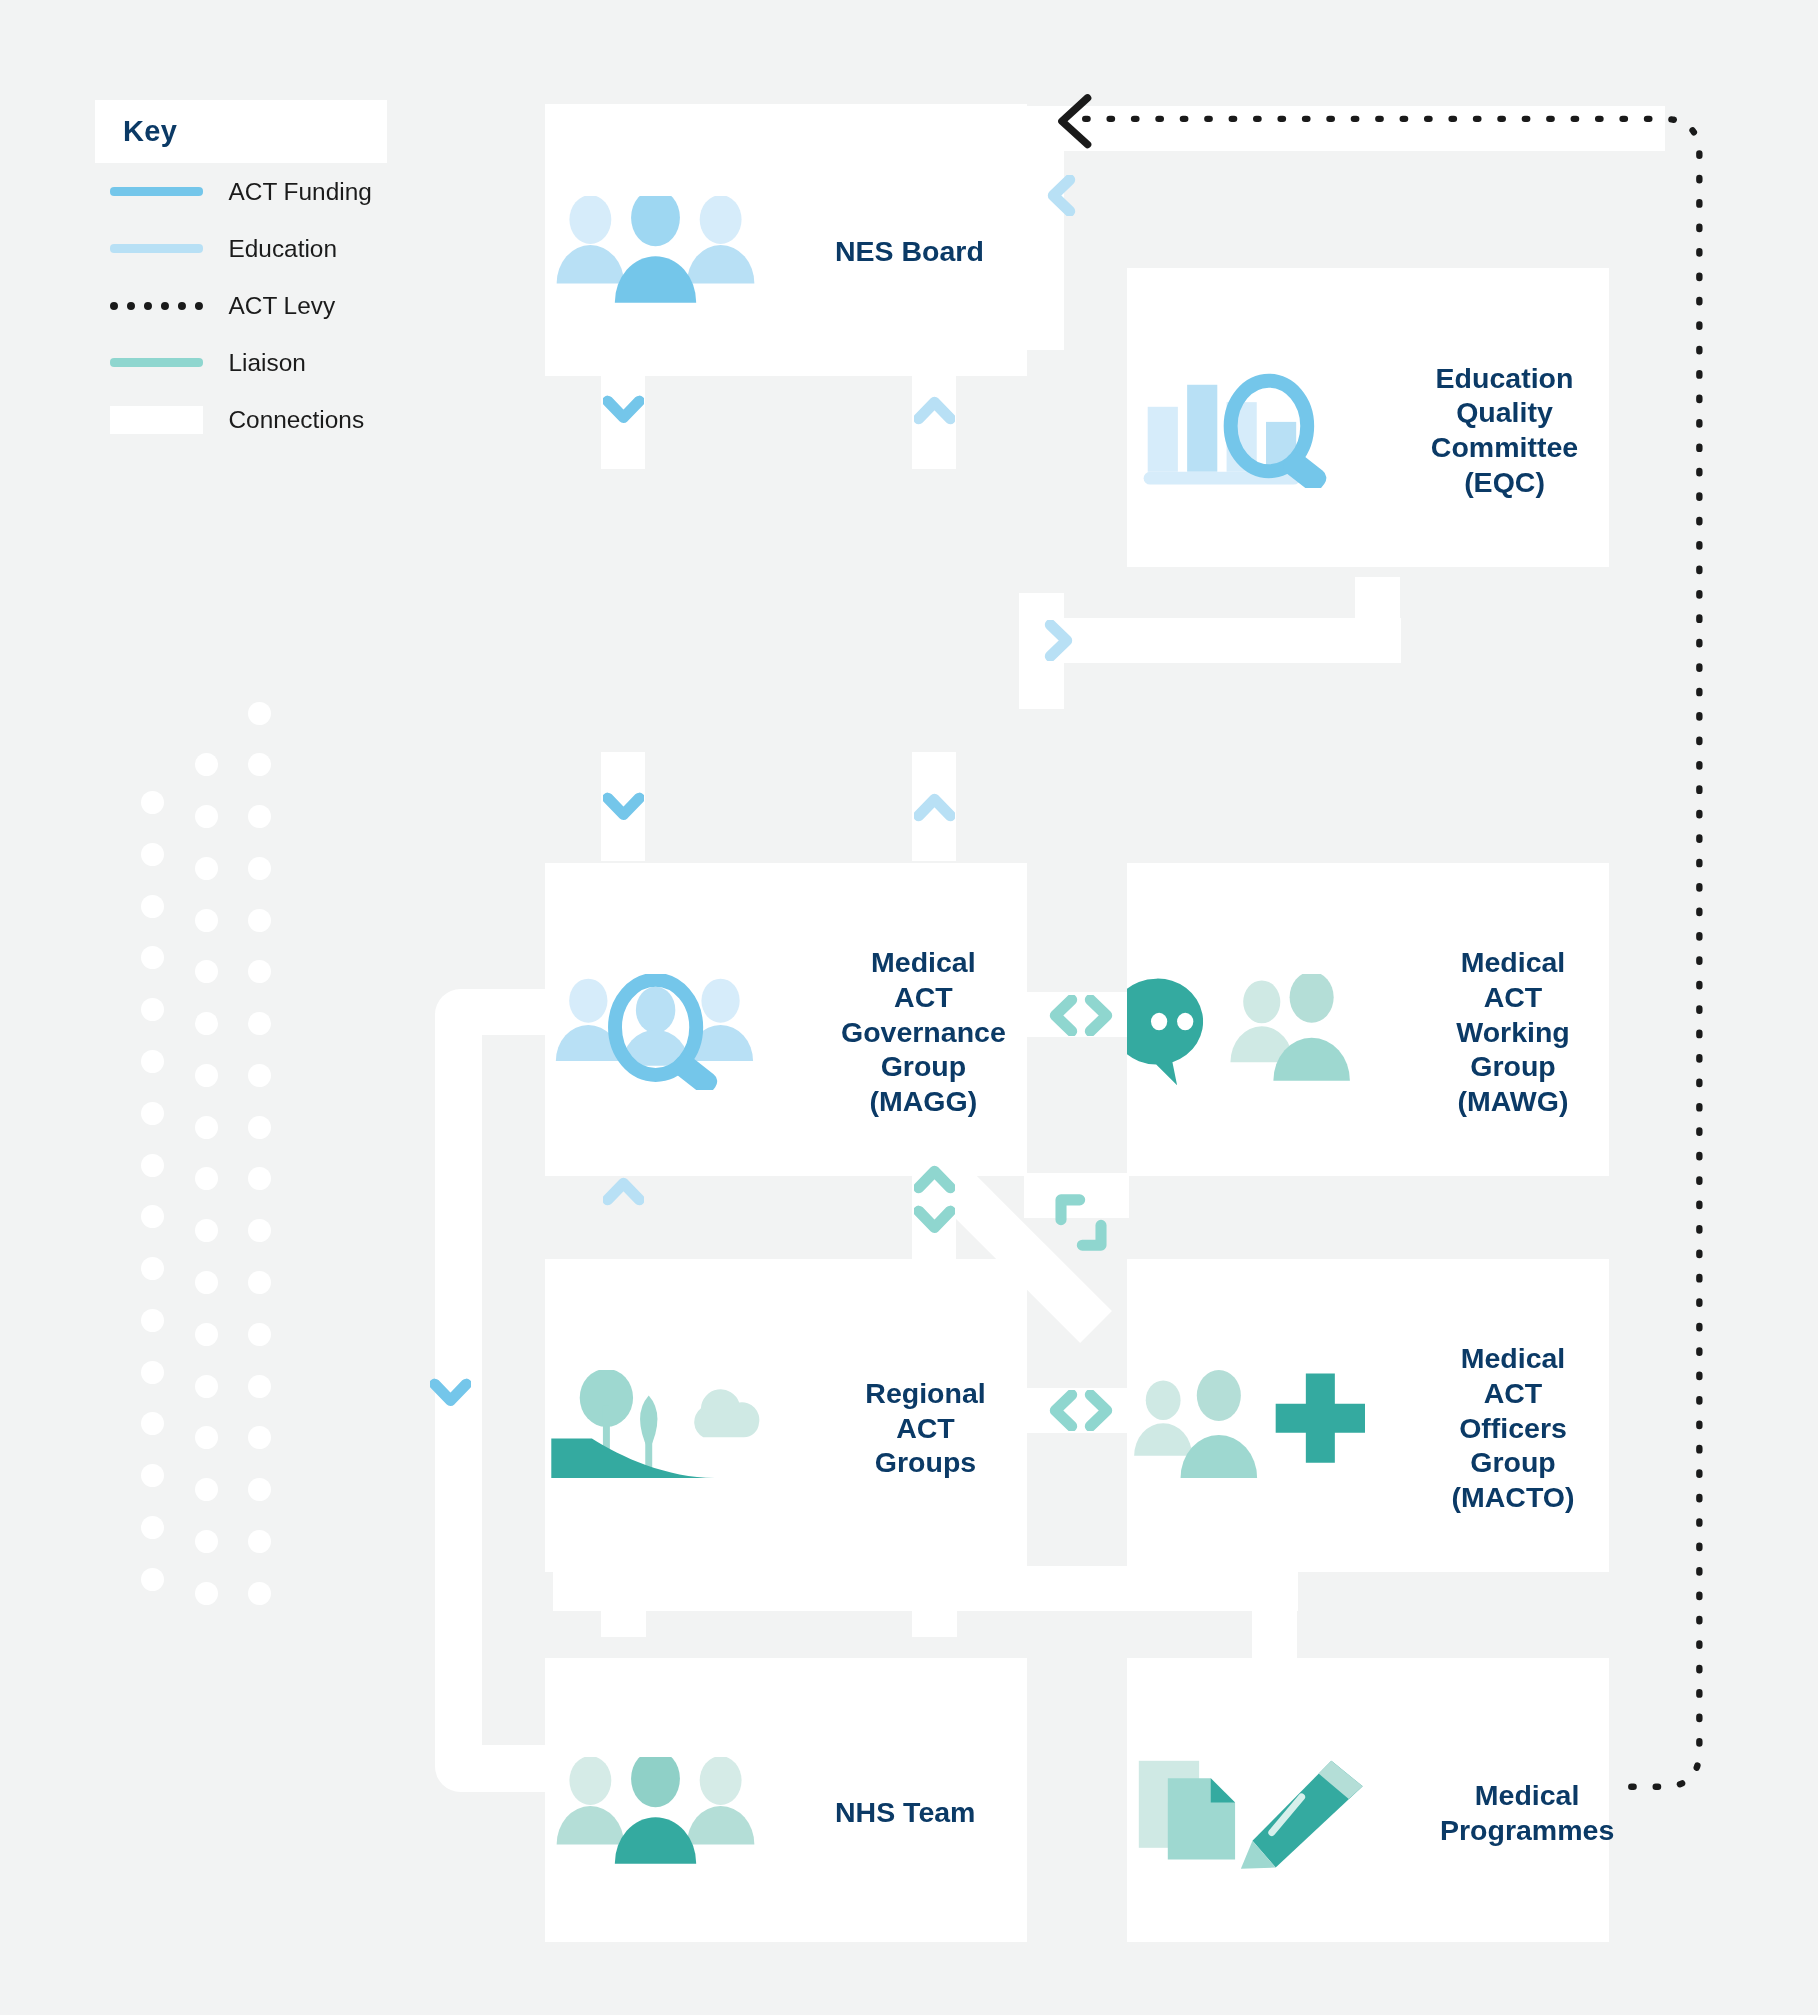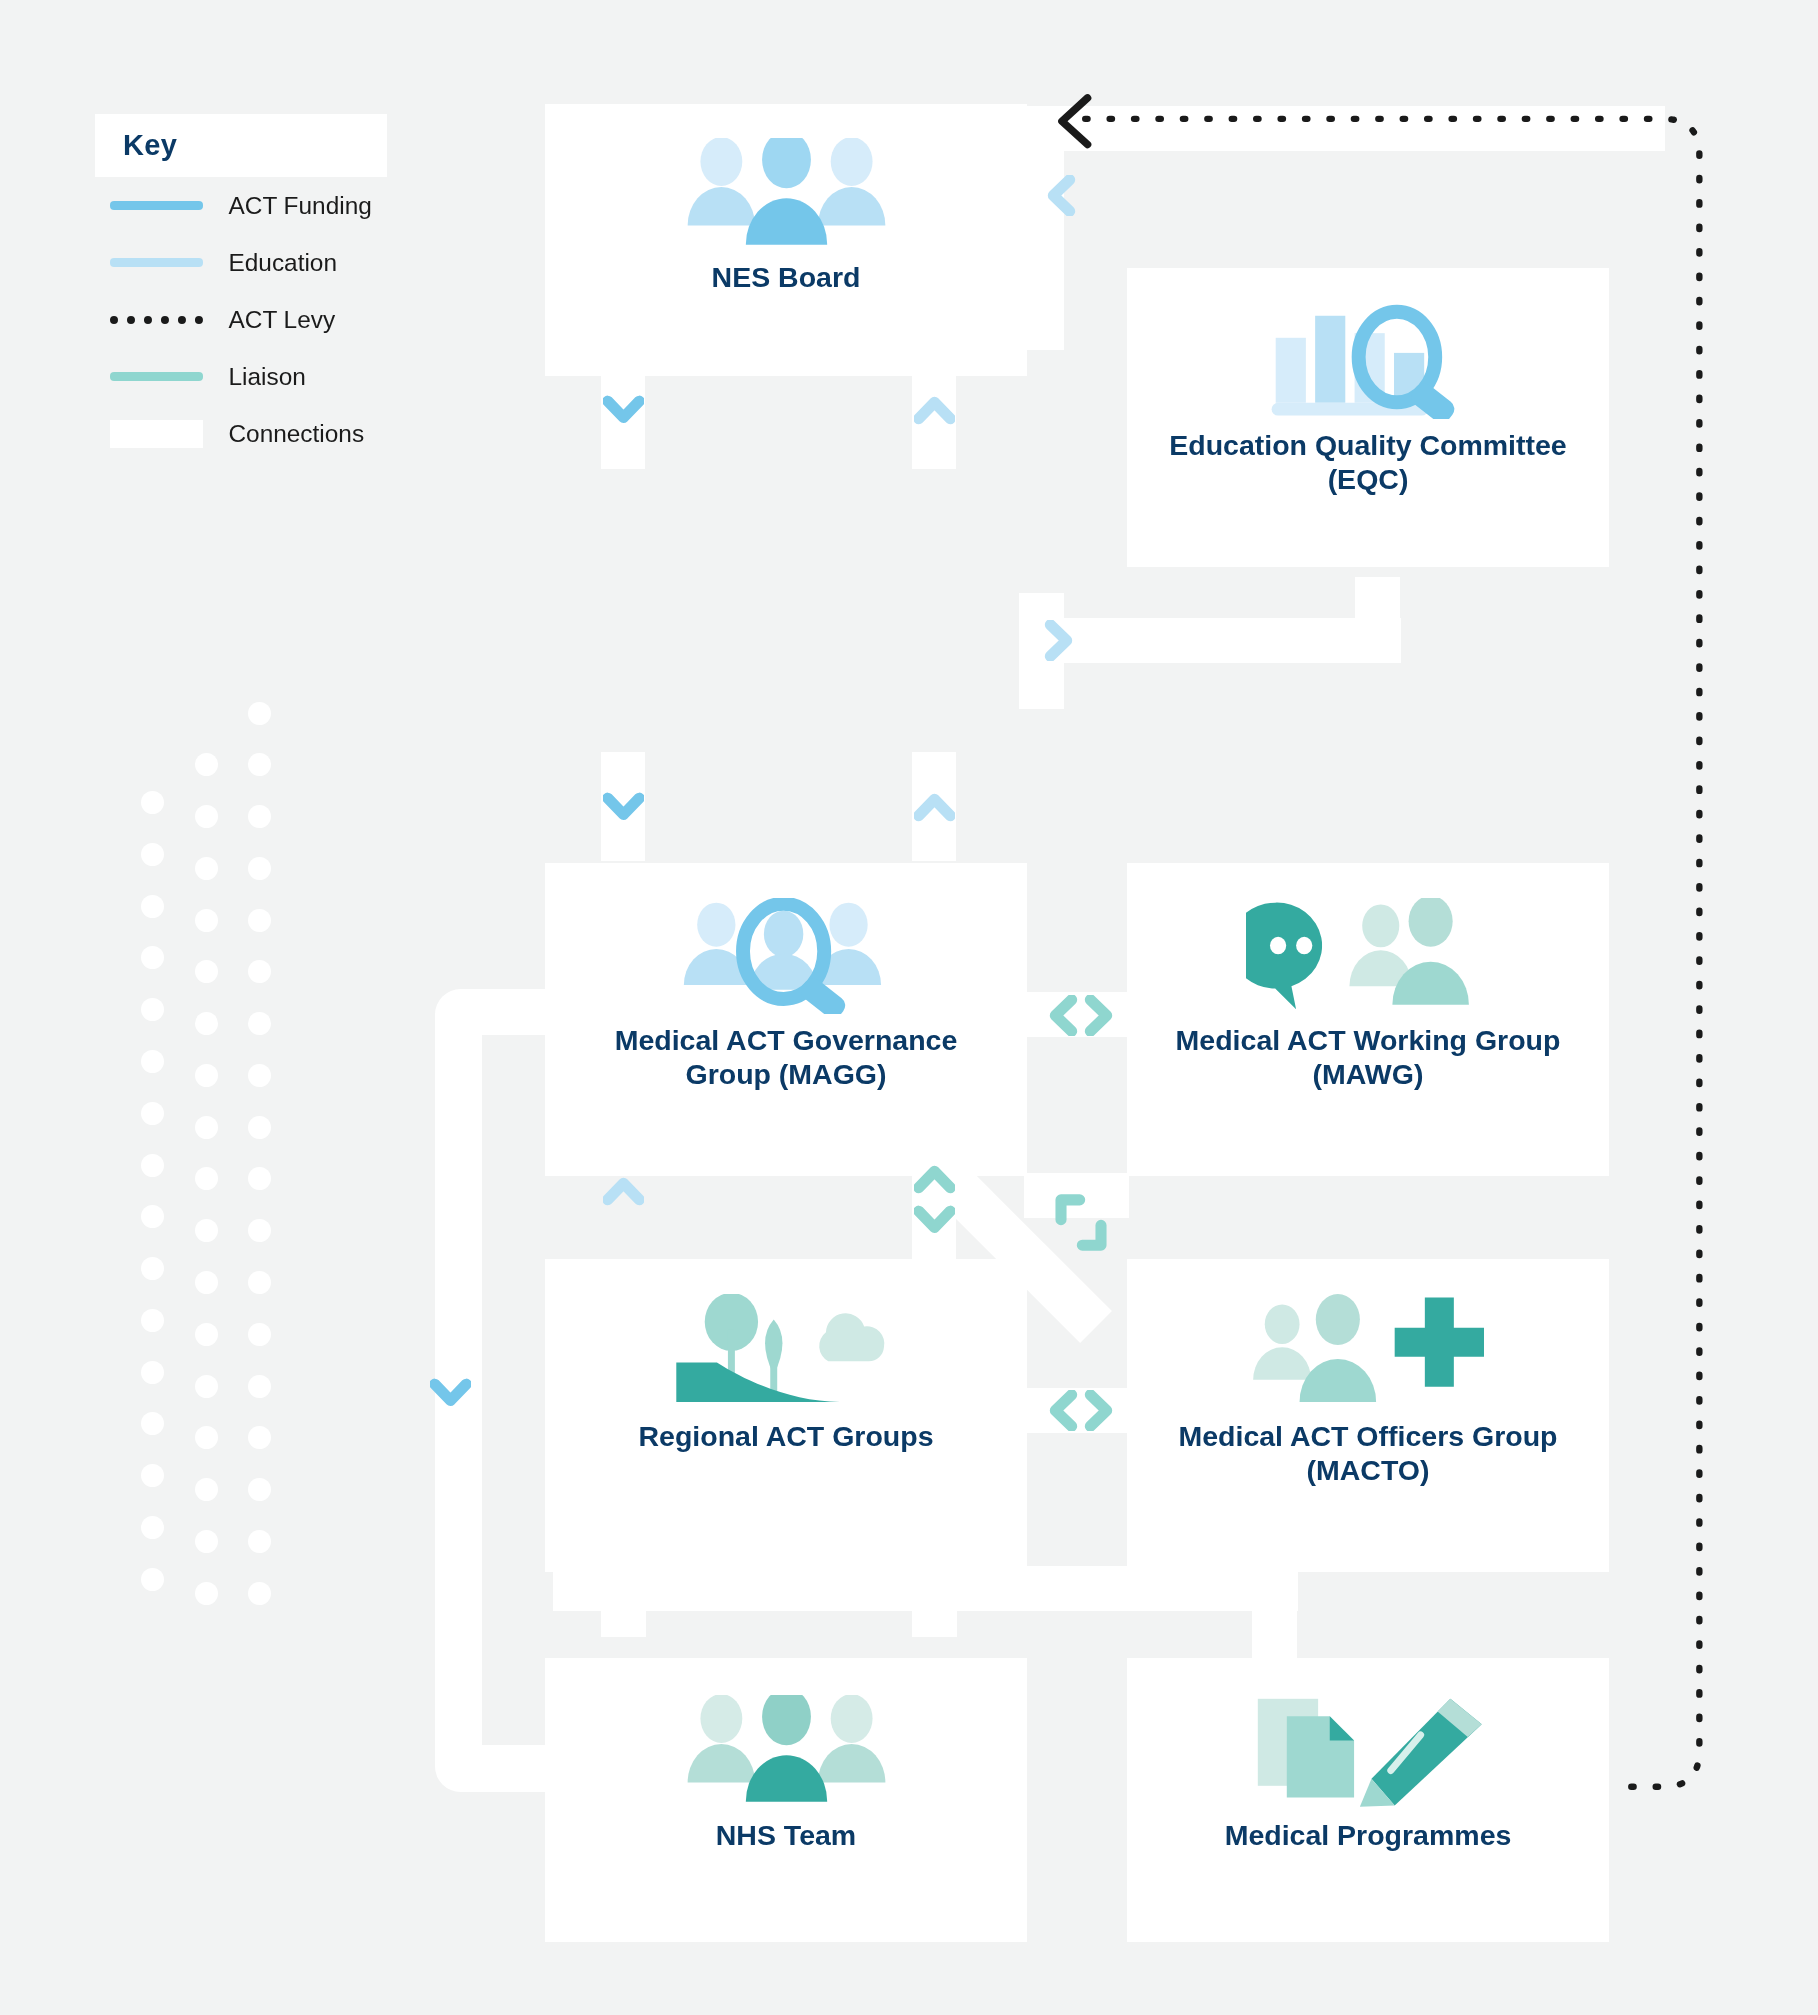--- a/index.html
+++ b/index.html
@@ -1,38 +1,38 @@
 <!DOCTYPE html>
 <html style="font-size:9.3px"><head>
 <meta charset="utf-8">
 <style>
   html,body{margin:0;padding:0;background:#f2f3f3;}
   body{font-family:"Liberation Sans", sans-serif;}
   #stage{position:relative;width:1818px;height:2015px;background:#f2f3f3;overflow:hidden;}
 
   
-  #key-panel{position:absolute;left:95px;top:114px;width:292px;}
+  #key-panel{position:absolute;left:95px;top:100px;width:292px;}
   #key-title-bar{background:#ffffff;padding:15px 0 15px 28px;}
   #key-title{font-size:29px;font-weight:bold;color:#0b3a66;letter-spacing:0.3px;}
   .key-row{display:flex;align-items:center;height:57px;}
   .key-swatch{width:93px;height:8.1px;border-radius:4.1px;margin-left:14.5px;}
   .key-swatch.dotted{height:0;border-radius:0;border-top:8.1px dotted #1a1a1a;background:none !important;}
   .key-swatch.block{height:28px;border-radius:0;}
   .key-label{margin-left:26px;font-size:24.4px;color:#1b1b1b;}
 
   
   .dot{position:absolute;width:23px;height:23px;border-radius:50%;background:#ffffff;}
 
   
   .chan{position:absolute;background:#ffffff;}
   .chan.r{border-radius:24.4px;}
 
   
-  .card{position:absolute;background:#ffffff;display:flex;flex-direction:column;
-        align-items:center;justify-content:flex-start;}
+  .card{position:absolute;background:#ffffff;display:flex;flex-direction:row;
+        align-items:center;justify-content:flex-start;gap:46px;}
   .card-icon{height:134px;display:flex;align-items:center;justify-content:center;}
   .card-label{font-size:28.5px;font-weight:bold;color:#0b3a66;text-align:center;
               line-height:1.22;padding:0 23px;}
 
   
   .chev{position:absolute;}
   .chev svg{display:block;}
 
   
   #levy-svg{position:absolute;left:0;top:0;width:1818px;height:2015px;pointer-events:none;}

